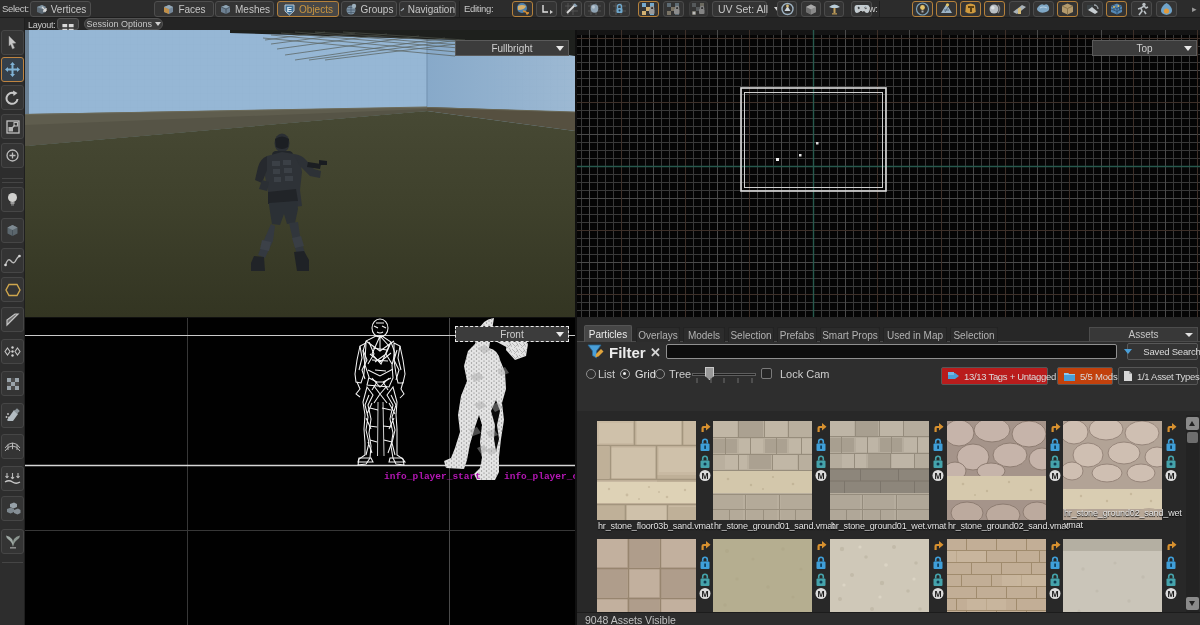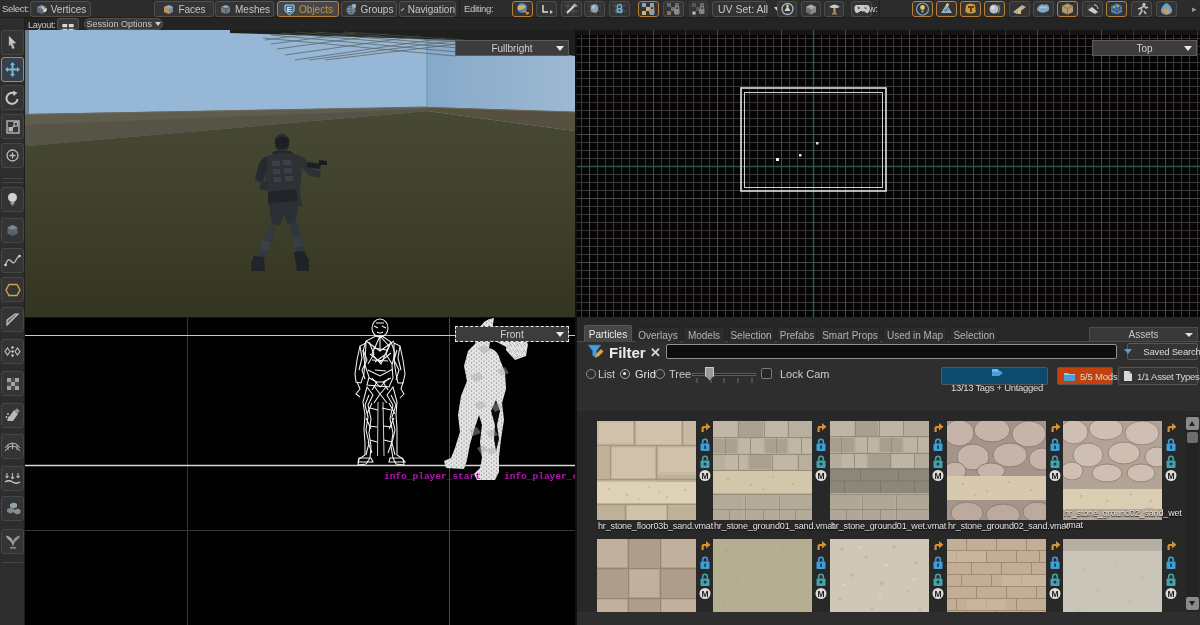--- a/index.html
+++ b/index.html
@@ -593,21 +593,21 @@
     <div class="abs" style="left:58px; top:50px; color:#e0e0e0; font-size:11px;">Grid</div>
     <div class="abs" style="left:78px; top:51px; width:10px; height:10px; border:1.5px solid #8e8e8e; border-radius:50%;"></div>
     <div class="abs" style="left:92px; top:50px; color:#cdcdcd; font-size:11px;">Tree</div>
     <div class="abs" style="left:115px; top:55px; width:64px; height:3px; background:#1d1d1d; border:1px solid #5e5e5e;"></div>
     <div class="abs" style="left:128px; top:49px; width:9px; height:13px; background:#999999; border:1px solid #c9c9c9; clip-path:polygon(0 0, 100% 0, 100% 70%, 50% 100%, 0 70%);"></div>
     <svg class="abs" style="left:115px; top:60px;" width="66" height="6" viewBox="0 0 66 6">
         <path d="M5 0 V5 M19 0 V5 M32 0 V5 M46 0 V5 M60 0 V5" stroke="#6e6e6e" stroke-width="1"></path>
       </svg>
     <div class="abs" style="left:184px; top:50px; width:11px; height:11px; background:#262626; border:1px solid #7a7a7a; border-radius:2px;"></div>
     <div class="abs" style="left:203px; top:50px; color:#cdcdcd; font-size:11px;">Lock Cam</div>
-    <div class="abs" style="left:364px; top:49px; width:107px; height:18px; background:#0c4a6e; border:1px solid #565656; border-radius:2px; display:flex; align-items:center; gap:4px; padding-left:5px;flex-direction:column;">
+    <div class="abs" style="left:364px; top:49px; width:107px; height:18px; background:#b91c1c; border:1px solid #565656; border-radius:2px; display:flex; align-items:center; gap:4px; padding-left:5px;">
       <svg width="13" height="10" viewBox="0 0 13 10" style="flex:0 0 auto;">
           <path d="M1 2 h7 l4 3 l-4 3 h-7 Z" fill="#4a9fd8"></path>
           <rect x="1" y="1" width="6" height="3" fill="#71b7e4"></rect>
         </svg>
       <span style="color:#dadada; font-size:9.5px; letter-spacing:-0.3px; white-space:nowrap;">13/13 Tags&nbsp;+ Untagged</span>
       </div>
     <div class="abs" style="left:480px; top:49px; width:56px; height:18px; background:#c2410c; border:1px solid #565656; border-radius:2px; display:flex; align-items:center; gap:4px; padding-left:5px;">
       <svg width="13" height="11" viewBox="0 0 13 11" style="flex:0 0 auto;">
           <path d="M1 2 h4 l1.5 1.5 H12 V10 H1 Z" fill="#4a9fd8"></path>
           <path d="M1 4 h11 v-1 H6.2 L5 2 H1Z" fill="#8ecaef"></path>
@@ -923,14 +923,17 @@
     <div class="abs" style="left:609px; top:97px; width:13px; height:197px; background:#232323;">
       <div style="position:absolute; left:0px; top:2px; width:13px; height:13px; background:#8a8a8a; border-radius:2px;">
           <span style="position:absolute; left:3px; top:4px; width:0; height:0; border-left:3.5px solid transparent; border-right:3.5px solid transparent; border-bottom:5px solid #222;"></span>
         </div>
       <div style="position:absolute; left:1px; top:17px; width:11px; height:11px; background:#6e6e6e; border-radius:2px;"></div>
       <div style="position:absolute; left:0px; top:182px; width:13px; height:13px; background:#8a8a8a; border-radius:2px;">
           <span style="position:absolute; left:3px; top:4px; width:0; height:0; border-left:3.5px solid transparent; border-right:3.5px solid transparent; border-top:5px solid #222;"></span>
         </div>
     </div>
 
+    <div class="abs" style="left:0; top:294px; width:623px; height:13px; background:#2d2d2d; border-top:1px solid #1c1c1c;">
+      <span style="position:absolute; left:8px; top:1px; color:#c2c2c2; font-size:10.5px;">9048 Assets Visible</span>
+      </div>
   </div>
 </div>
 
 </body></html>

